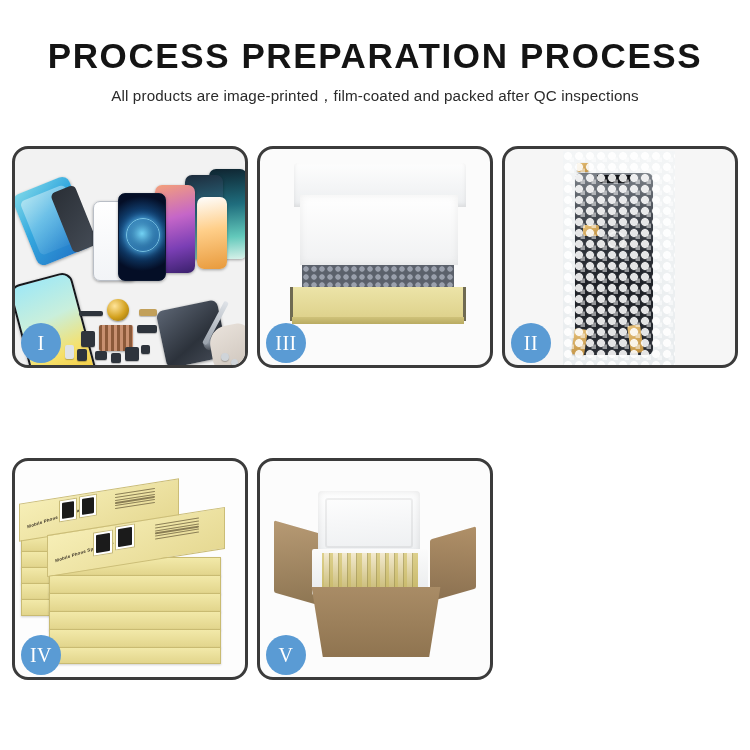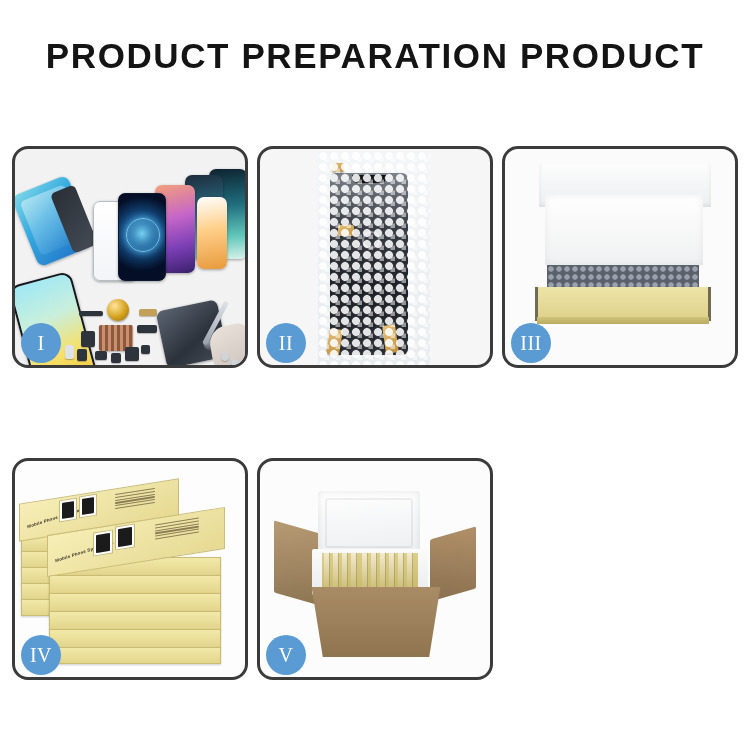--- a/index.html
+++ b/index.html
@@ -451,21 +451,22 @@
   .c-tape {
     position: absolute;
     background: #8f7550;
     border-radius: 1px;
   }
 </style>
 </head>
 <body>
 
 <div class="header">
-  <div class="page-title">PRODUCT PREPARATION PRODUCT</div>
+  <div class="page-title">PROCESS PREPARATION PROCESS</div>
+  <div class="page-subtitle">All products are image-printed，film-coated and packed after QC inspections</div>
 </div>
 
 <div class="grid">
 
   <div class="panel p1">
     <div class="panel-stage">
       <div class="ph ph-adh"></div>
       <div class="ph-dark-strip"></div>
       <div class="ph ph-teal-b"></div>
       <div class="ph ph-teal-a"></div>
@@ -489,44 +490,44 @@
       <div class="part" style="left:50px;top:196px;width:9px;height:14px;background:#dfe3e6;"></div>
       <div class="ph-back-cover"></div>
       <div class="tool"></div>
       <div class="hand"></div>
       <div class="part" style="left:206px;top:204px;width:8px;height:8px;border-radius:50%;background:#cfd4d9;"></div>
       <div class="part" style="left:216px;top:210px;width:7px;height:7px;border-radius:50%;background:#cfd4d9;"></div>
     </div>
     <div class="badge">I</div>
   </div>
 
+  <div class="panel p3">
+    <div class="panel-stage">
+      <div class="b3-lid"></div>
+      <div class="b3-foam"></div>
+      <div class="b3-bubble"></div>
+      <div class="b3-front"></div>
+      <div class="b3-bottom-edge"></div>
+    </div>
+    <div class="badge">III</div>
+  </div>
+
   <div class="panel p2">
     <div class="panel-stage">
       <div class="bw-bag"></div>
       <div class="bw-screen">
         <div class="bw-notch"></div>
       </div>
       <div class="tape" style="left:72px;top:14px;width:12px;height:9px;"></div>
       <div class="tape" style="left:78px;top:76px;width:16px;height:11px;"></div>
       <div class="tape" style="left:68px;top:180px;width:13px;height:26px;transform:rotate(9deg);"></div>
       <div class="tape" style="left:124px;top:176px;width:13px;height:28px;transform:rotate(-8deg);"></div>
       <div class="bw-bubbles"></div>
     </div>
     <div class="badge">II</div>
-  </div>
-
-  <div class="panel p3">
-    <div class="panel-stage">
-      <div class="b3-lid"></div>
-      <div class="b3-foam"></div>
-      <div class="b3-bubble"></div>
-      <div class="b3-front"></div>
-      <div class="b3-bottom-edge"></div>
-    </div>
-    <div class="badge">III</div>
   </div>
 
   <div class="panel p4">
     <div class="panel-stage stackwrap">
 
       <div class="sbox" style="left:6px;top:58px;width:96px;height:15px;"></div>
       <div class="sbox" style="left:6px;top:74px;width:96px;height:15px;"></div>
       <div class="sbox" style="left:6px;top:90px;width:96px;height:15px;"></div>
       <div class="sbox" style="left:6px;top:106px;width:96px;height:15px;"></div>
       <div class="sbox" style="left:6px;top:122px;width:96px;height:15px;"></div>

